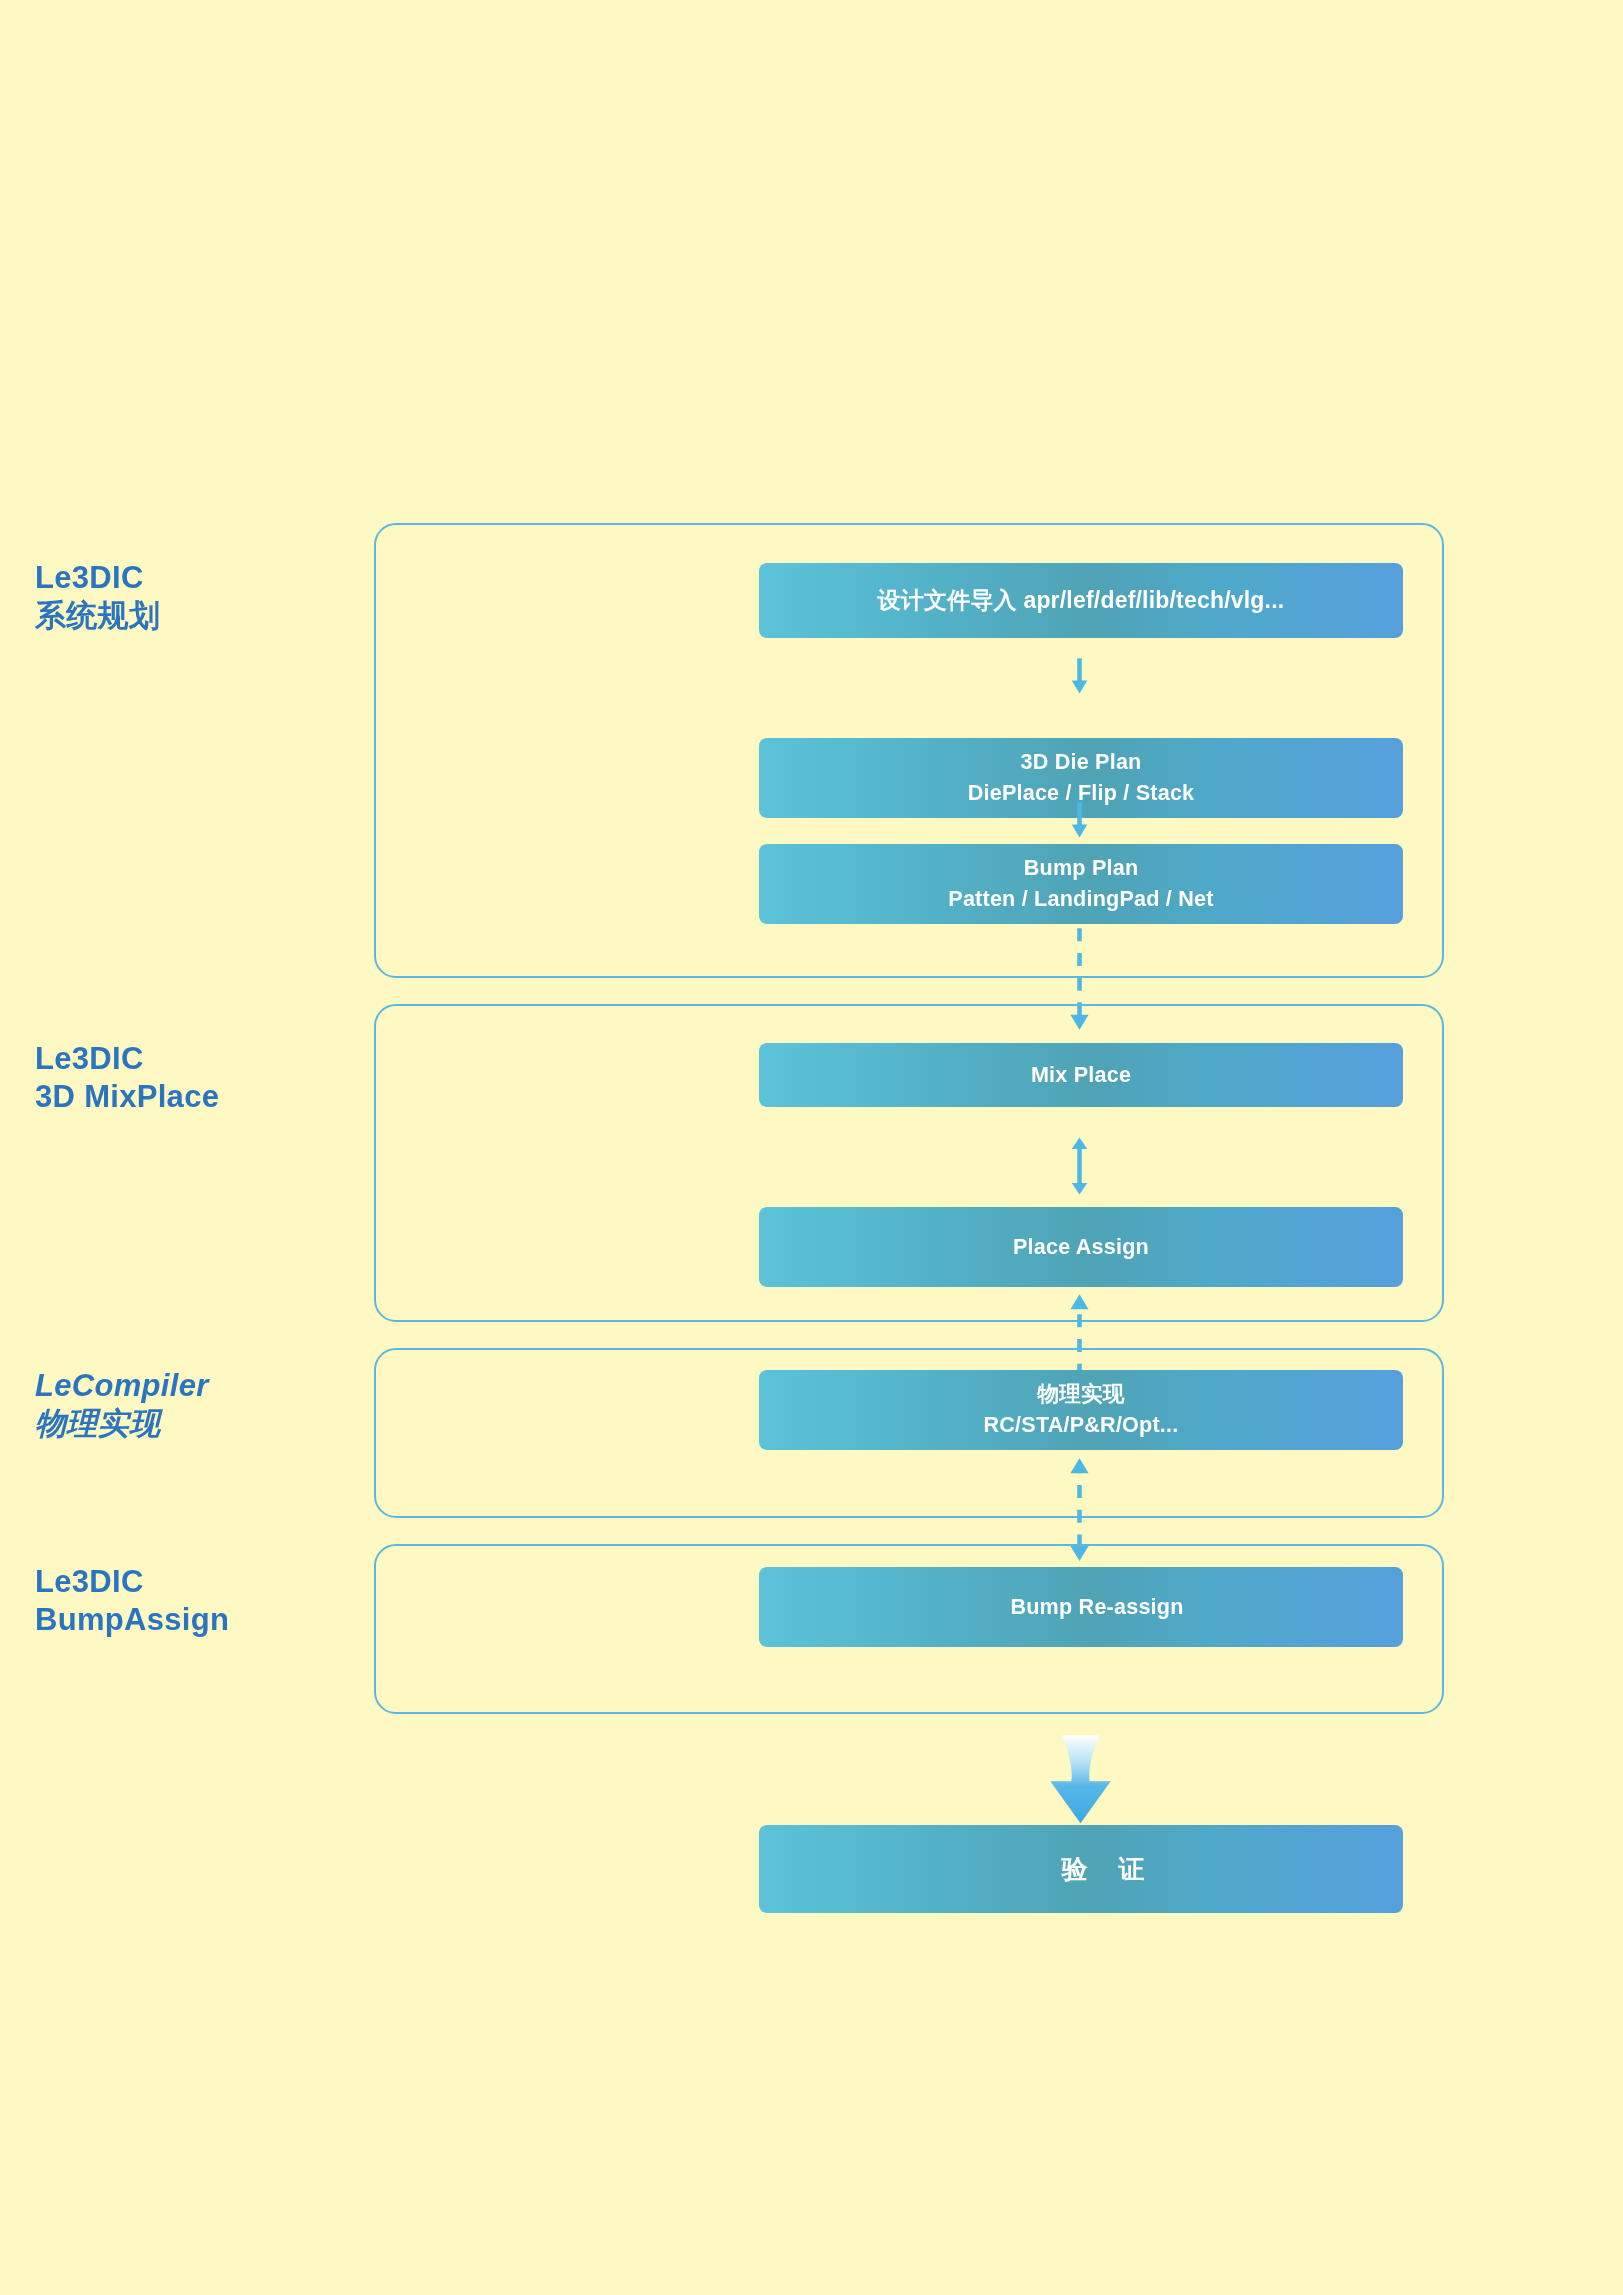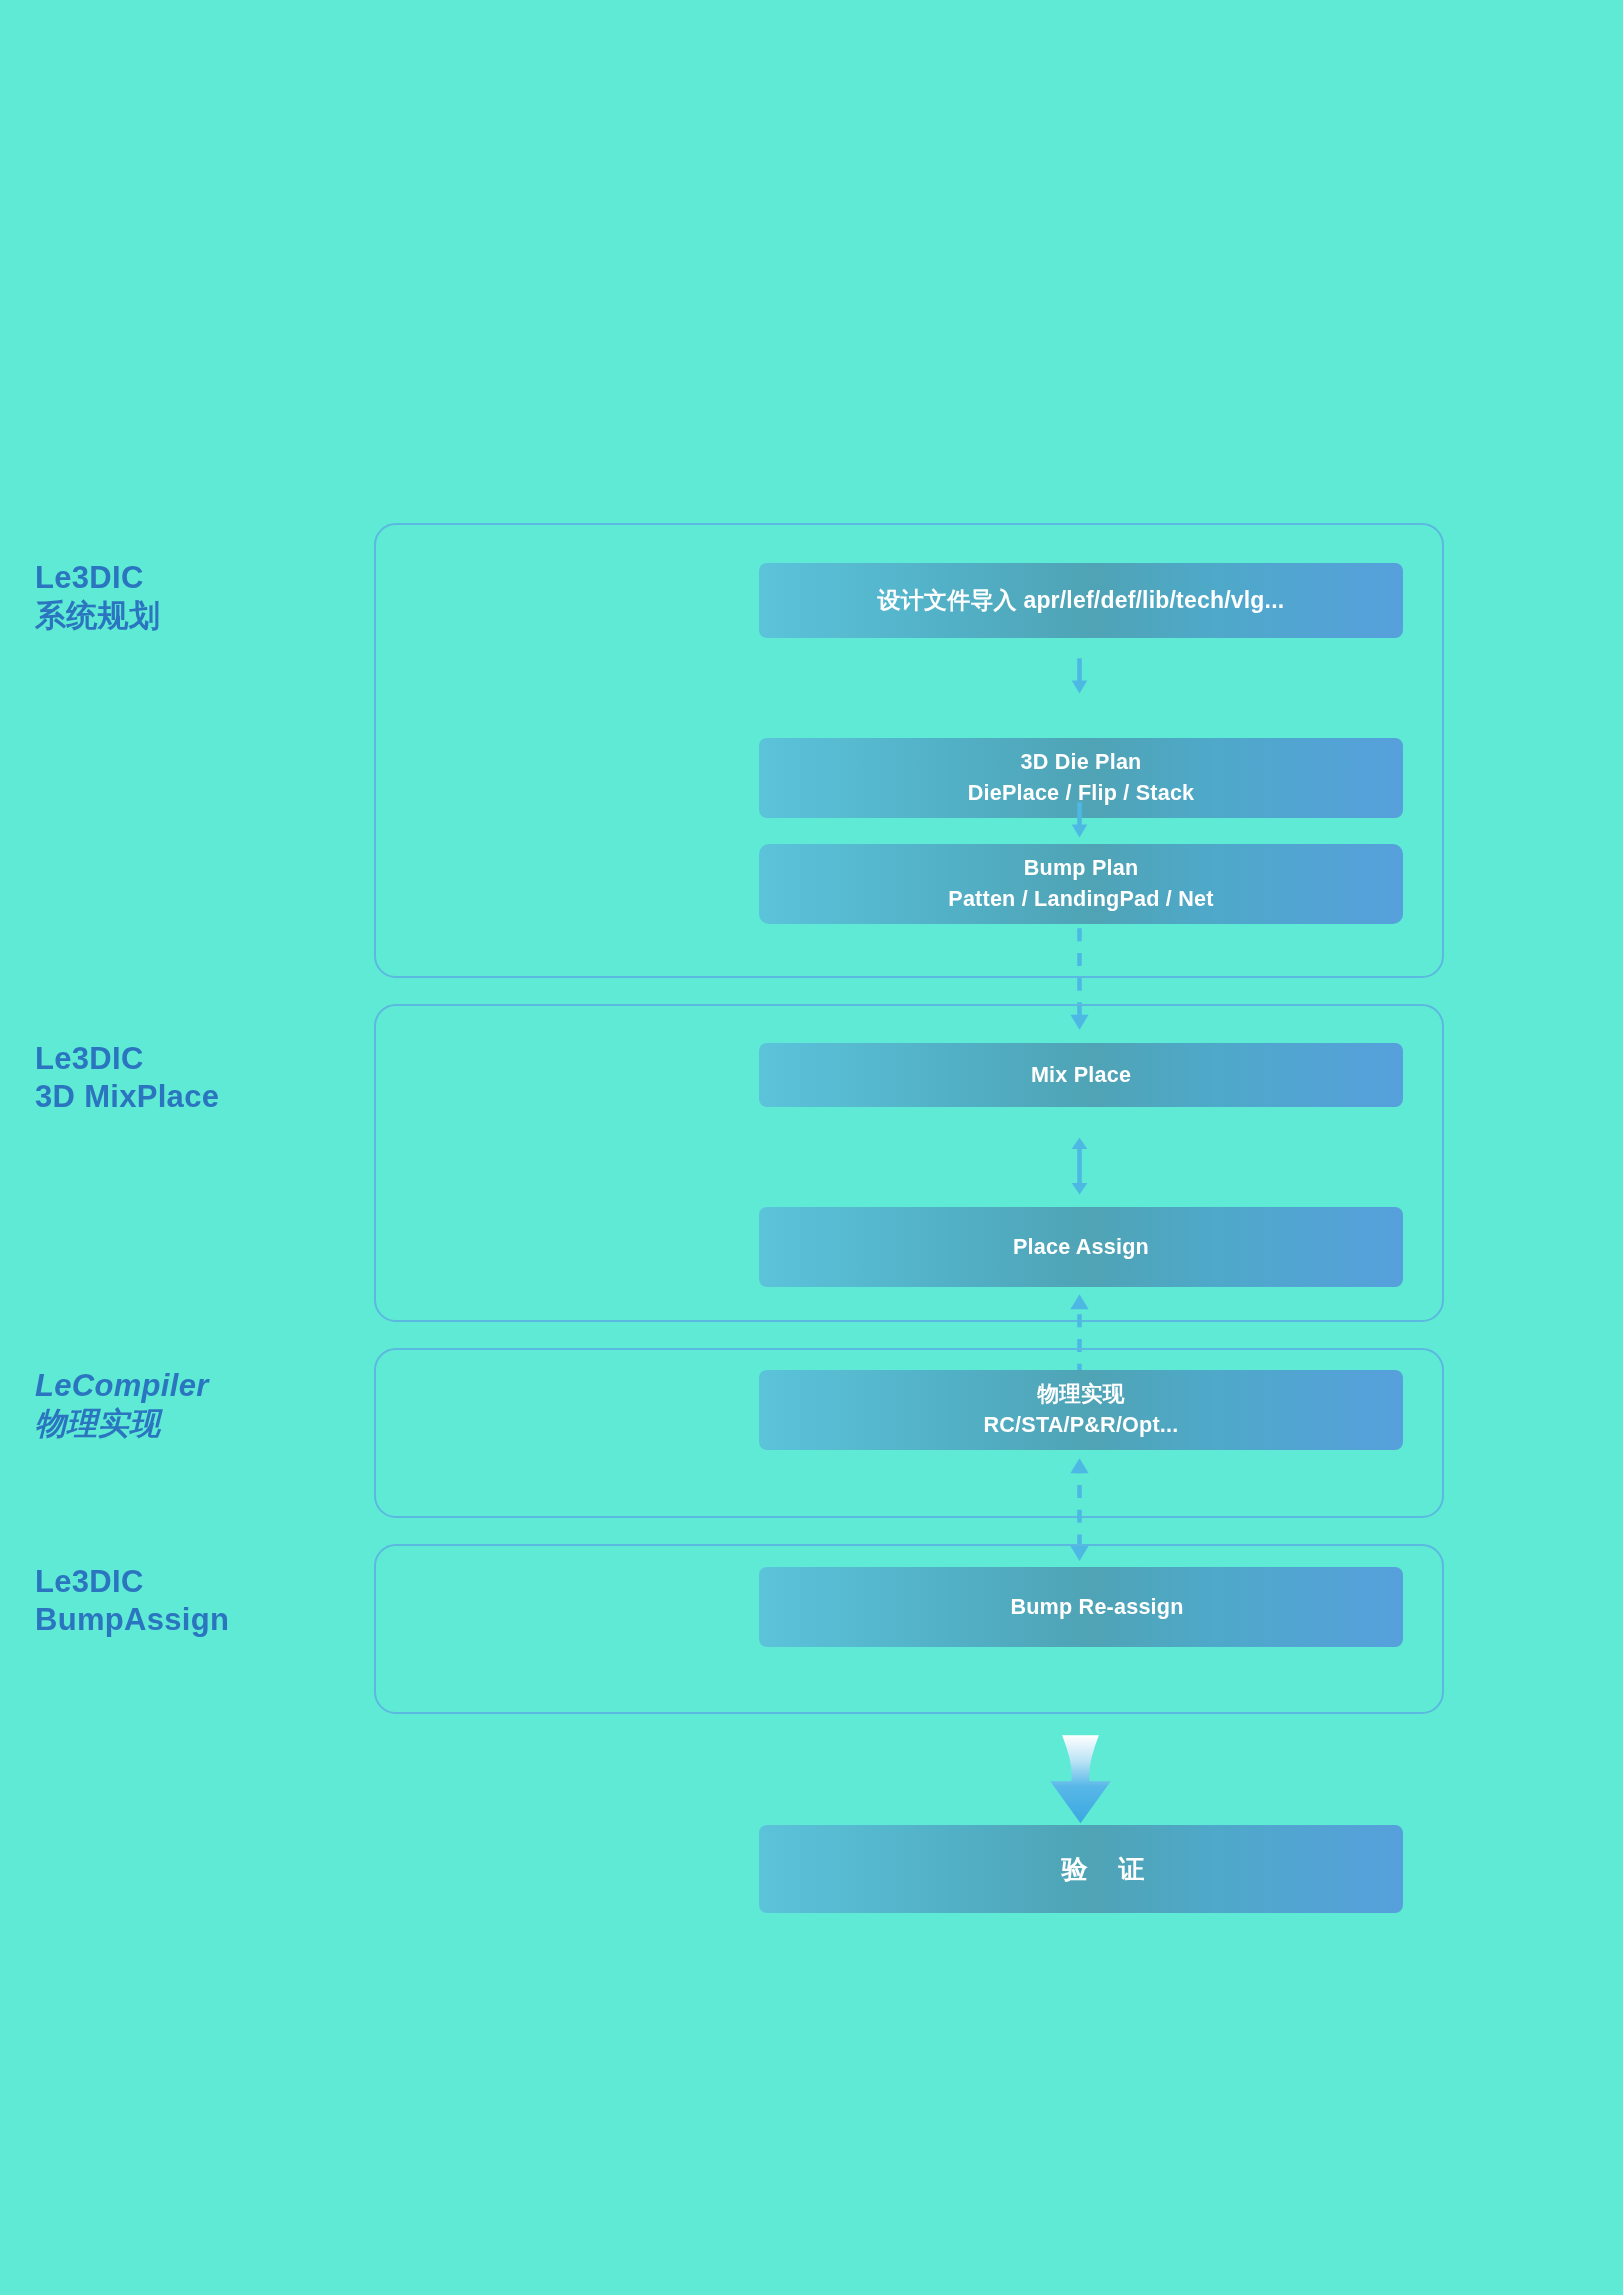--- a/index.html
+++ b/index.html
@@ -8,21 +8,21 @@
     width: 1623px;
     height: 2295px;
     background: #ffffff;
     font-family: "Liberation Sans", "DejaVu Sans", sans-serif;
   }
 
   #canvas {
     position: relative;
     width: 1623px;
     height: 2295px;
-    background: #5eead4;
+    background: #fef9c3;
     overflow: hidden;
   }
 
   
   .group {
     position: absolute;
     left: 374px;
     width: 1070px;
     border: 2.6px solid #5bb8e0;
     border-radius: 22px;
@@ -106,21 +106,21 @@
   </svg>
 
   <div class="pbox" style="top:703px; height:80px;margin-top:35px;">3D Die Plan
 DiePlace / Flip / Stack</div>
 
   <svg class="conn" style="left:1060px; top:801px;" width="39" height="39" viewBox="0 0 60 60">
     <line x1="30" y1="2" x2="30" y2="40" stroke="#4eb8e5" stroke-width="7"></line>
     <polygon points="18,36 42,36 30,56" fill="#4eb8e5"></polygon>
   </svg>
 
-  <div class="pbox" style="top:844px; height:80px;border-radius:10px;">Bump Plan
+  <div class="pbox" style="top:844px; height:80px;">Bump Plan
 Patten / LandingPad / Net</div>
 
   <svg class="conn" style="left:1060px; top:928px;" width="39" height="111" viewBox="0 0 60 170">
     <line x1="30" y1="0" x2="30" y2="135" stroke="#4eb8e5" stroke-width="7" stroke-dasharray="20,18"></line>
     <polygon points="16,133 44,133 30,156" fill="#4eb8e5"></polygon>
   </svg>
 
   <div class="group" style="top:1004px; height:318px;"></div>
 
   <div class="group-label" style="top:1040px;">Le3DIC

